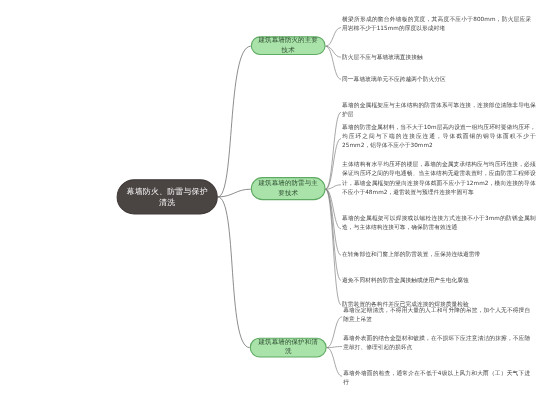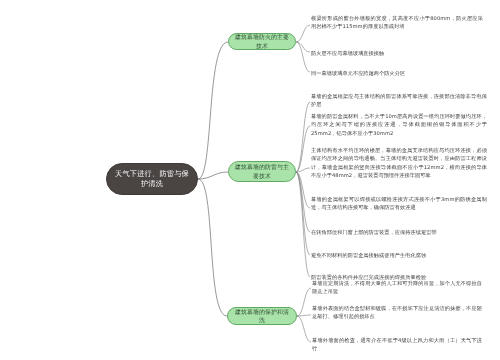--- a/index.html
+++ b/index.html
@@ -120,21 +120,21 @@
       <path d="M296,172 C303,172 303,255 310,255"></path>
       <path d="M296,172 C303,172 303,277 310,277"></path>
 
       <path d="M297,316 C304,316 304,288 311,288"></path>
       <path d="M297,316 C304,316 304,315 311,315"></path>
       <path d="M297,316 C304,316 304,342 311,342"></path>
     </g>
   </svg>
 
   <div class="root-node">
-    <span>天气下进行、防雷与保护清洗</span>
+    <span>幕墙防火、防雷与保护清洗</span>
   </div>
 
   <div class="branch-node b1">
     <span>建筑幕墙防火的主要技术</span>
   </div>
 
   <div class="branch-node b2">
     <span>建筑幕墙的防雷与主要技术</span>
   </div>
 

